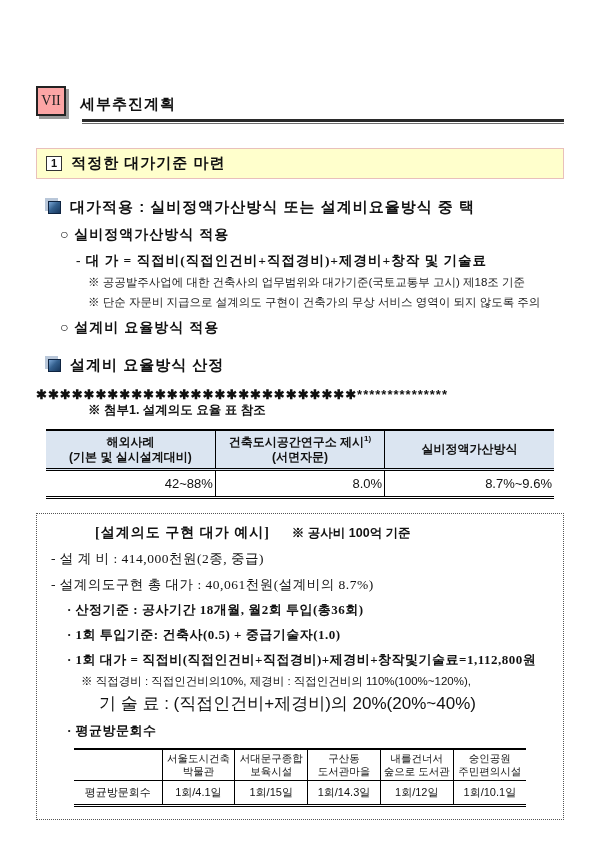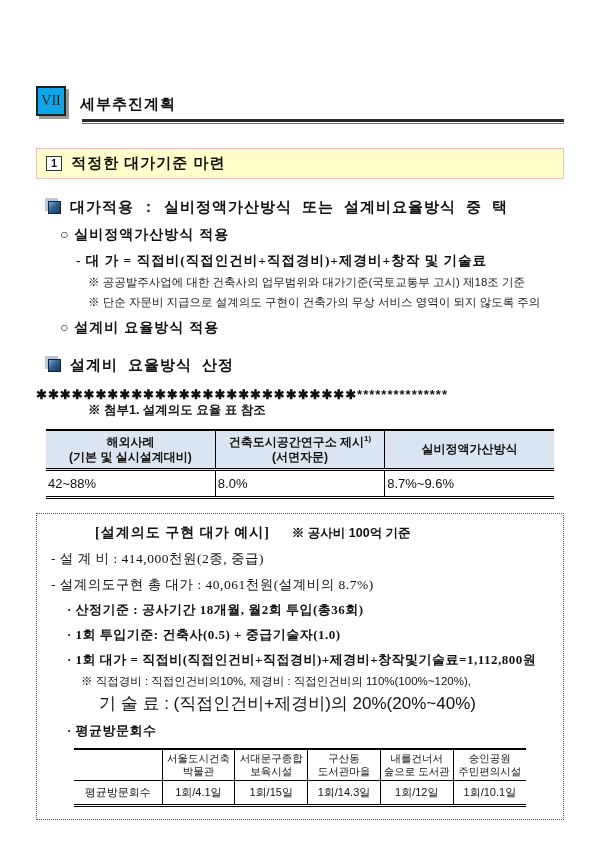--- a/index.html
+++ b/index.html
@@ -5,21 +5,21 @@
   * { margin:0; padding:0; box-sizing:border-box; }
   html,body { background:#e9e9e9; }
   .page {
     width:600px; height:848px; background:#ffffff; margin:0 auto;
     font-family:"Liberation Sans", sans-serif; color:#111;
     position:relative; overflow:hidden; padding:0 36px;
   }
   
   .chapter-header { padding-top:86px; display:flex; align-items:flex-end; gap:14px; }
   .chapter-no-box {
-    width:30px; height:30px; border:2px solid #222; background:#0ea5e9;
+    width:30px; height:30px; border:2px solid #222; background:#fca5a5;
     box-shadow:3px 3px 0 #9a9a9a; display:flex; align-items:center; justify-content:center;
     font-family:"Liberation Serif", serif; font-size:14px; color:#222; flex:0 0 auto;
   }
   .chapter-title { font-size:15px; font-weight:bold; letter-spacing:1px; padding-bottom:2px; }
   .title-rule { margin-left:46px; margin-top:3px; height:5px;
     border-top:3px solid #2b2b2b; border-bottom:1px solid #6d6d6d; }
   
   .section-band {
     margin-top:24px; background:#ffffcc; border:1px solid #e9c0bb;
     height:31px; display:flex; align-items:center; gap:9px; padding:0 9px;
@@ -29,37 +29,37 @@
     font-weight:bold; background:#fff;
   }
   .section-title { font-size:15px; font-weight:bold; letter-spacing:1px; }
   
   .h-line { display:flex; align-items:center; gap:9px; margin-top:19px; padding-left:9px; }
   .blue-bullet {
     width:13px; height:13px; flex:0 0 auto; margin-left:3px;
     background:linear-gradient(135deg,#7ba7d7 0%,#35618f 45%,#16365c 100%);
     border:1px solid #0e2340; box-shadow:-3px -3px 0 0 #b9c7d9;
   }
-  .h-text { font-size:15px; font-weight:bold; letter-spacing:1px;font-family:Liberation Mono, monospace; }
+  .h-text { font-size:15px; font-weight:bold; letter-spacing:1px; }
   .circle-line { margin-top:9px; padding-left:24px; font-size:14px; font-weight:bold; letter-spacing:1px; }
   .dash-line { margin-top:8px; padding-left:40px; font-size:13.5px; font-weight:bold;
     font-family:"Liberation Serif", serif; letter-spacing:1px; }
   .note-line { margin-top:5px; padding-left:52px; font-size:11.5px; color:#1c1c1c; letter-spacing:0; }
   .stars-line { margin-top:12px; font-size:13px; font-weight:bold; letter-spacing:1px;
     white-space:nowrap; overflow:hidden; }
   .ref-line { padding-left:52px; font-size:12.5px; font-weight:bold; }
   
   .rate-table { width:508px; margin:10px auto 0 auto; border-collapse:collapse;
     border-top:2px solid #000; border-bottom:3px double #000; table-layout:fixed; }
   .rate-table th {
     background:#dbe5f1; border-bottom:3px double #000; border-left:1px solid #000;
     font-size:12px; font-weight:bold; padding:3px 2px; line-height:1.25;
   }
   .rate-table th:first-child, .rate-table td:first-child { border-left:none; }
-  .rate-table td { border-left:1px solid #000; text-align:left; font-size:13px; padding:5px 2px; }
+  .rate-table td { border-left:1px solid #000; text-align:right; font-size:13px; padding:5px 2px; }
   .th-sup { vertical-align:super; font-size:8px; }
   
   .example-box {
     margin-top:14px; border:1px dotted #555; padding:10px 10px 12px 10px;
     font-family:"Liberation Serif", serif;
   }
   .ex-title-row { display:flex; align-items:center; gap:22px; padding-left:4px; }
   .ex-title { font-size:14px; font-weight:bold; letter-spacing:1px;margin-left:44px; }
   .ex-title-note { font-size:12.5px; font-family:"Liberation Sans",sans-serif; font-weight:bold; }
   .ex-dash { margin-top:8px; padding-left:4px; font-size:13.5px; letter-spacing:0.5px; }

